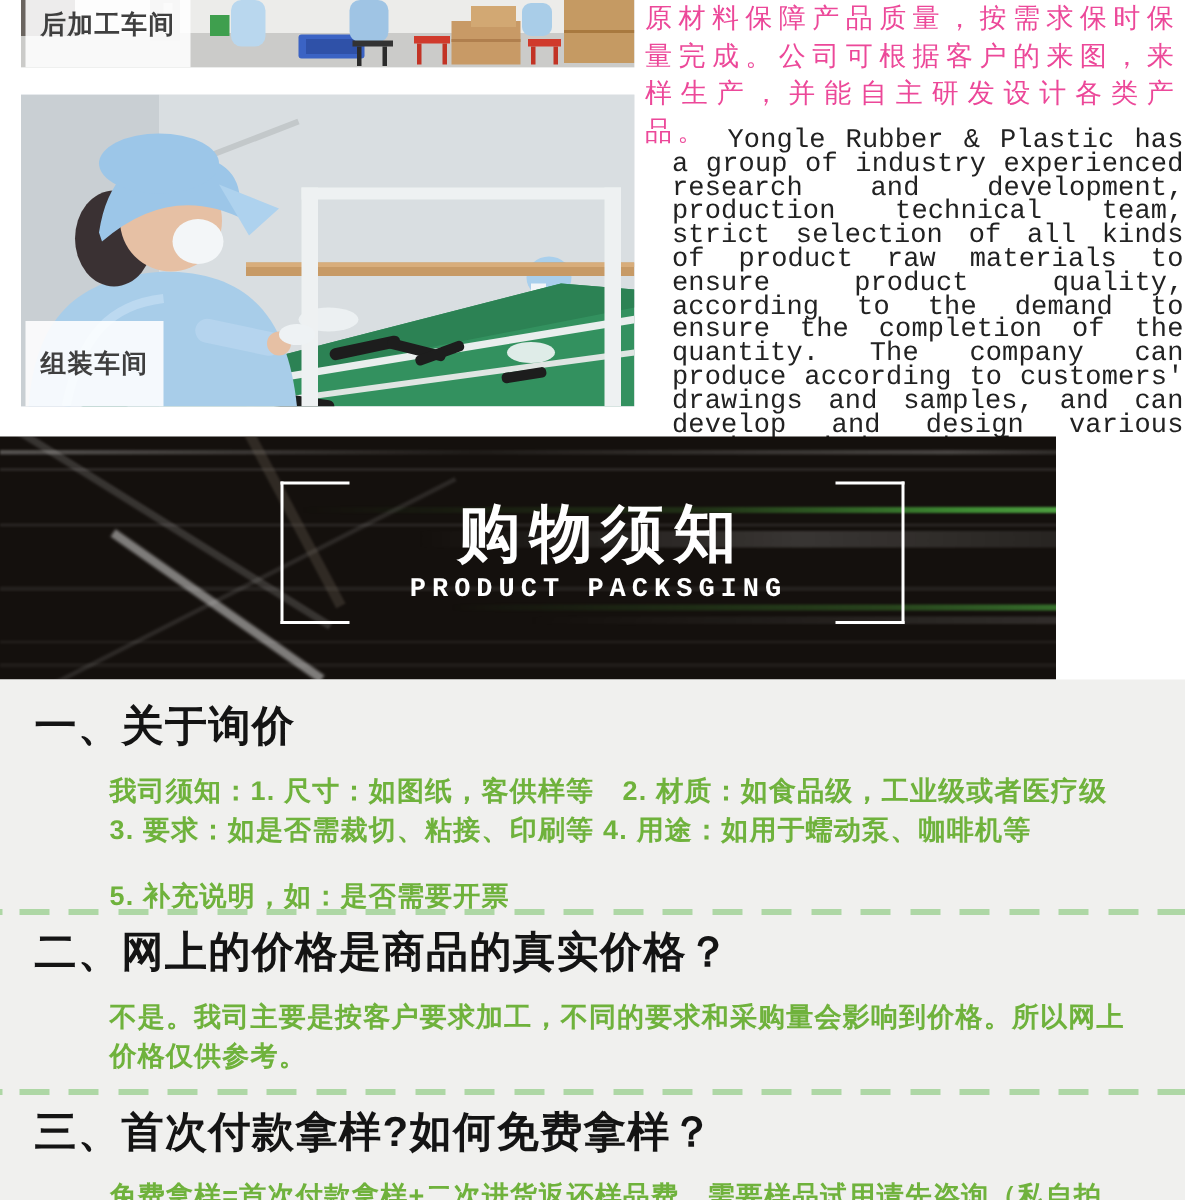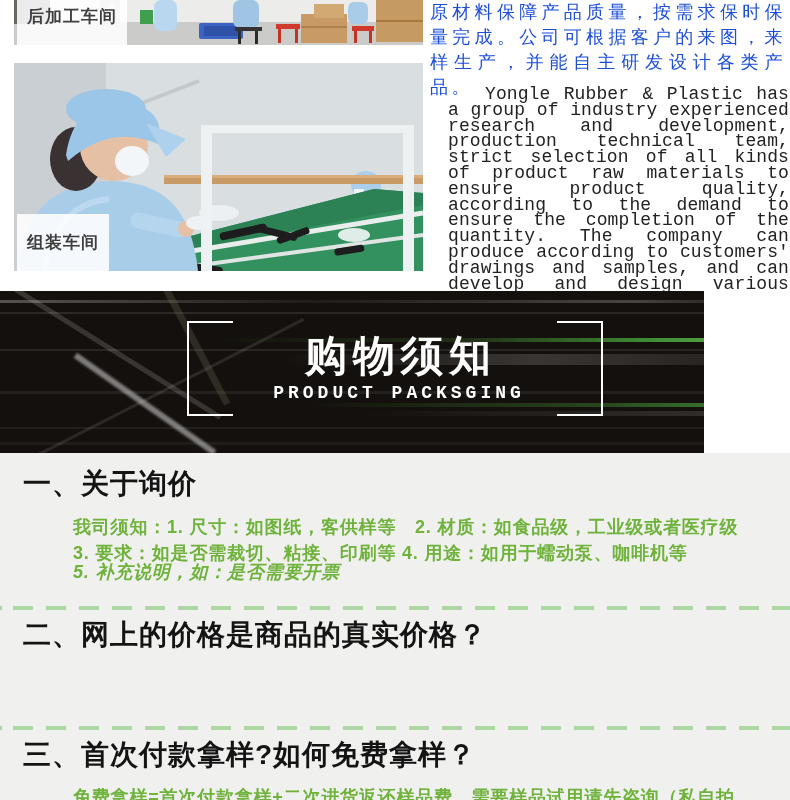--- a/index.html
+++ b/index.html
@@ -9,21 +9,21 @@
   
   .photo{position:absolute;left:14px;overflow:hidden;background:#dfe3e6;}
   .photo1{top:0;width:409px;height:45px;}
   .photo2{top:63px;width:409px;height:208px;}
   .photo svg{display:block;width:100%;height:100%;}
   .photo-label{position:absolute;left:3px;bottom:0;background:rgba(255,255,255,.88);
         color:#3f3f3f;font-weight:bold;font-size:17px;line-height:25px;padding:16px 10px;
         letter-spacing:1px;white-space:nowrap;}
 
   
-  .intro-cn{position:absolute;left:430px;top:0;width:356px;color:#1d4ed8;
+  .intro-cn{position:absolute;left:430px;top:0;width:356px;color:#ec4899;
         font-size:18px;line-height:25px;letter-spacing:3.5px;text-align:justify;}
   .intro-en{position:absolute;left:448px;top:87px;width:341px;color:#222;
         font-family:"Liberation Mono","DejaVu Sans Mono",monospace;
         font-size:18px;line-height:15.8px;letter-spacing:.1px;text-indent:37px;
         text-align:justify;}
 
   
   .banner{position:absolute;left:0;top:291px;width:704px;height:162px;
         background:#14100d;overflow:hidden;}
   .streak{position:absolute;filter:blur(.6px);}
@@ -57,21 +57,21 @@
   .banner-sub{position:absolute;left:0;top:92px;width:790px;text-align:center;
         color:#fff;font-size:18px;font-weight:bold;letter-spacing:4px;padding-left:4px;
         line-height:20px;font-family:"Liberation Mono","DejaVu Sans Mono",monospace;}
 
   
   .faq{position:absolute;left:0;top:453px;width:790px;height:347px;background:#f0f0ee;}
   .faq-h{position:absolute;left:23px;color:#141414;font-size:28px;font-weight:bold;
         letter-spacing:1px;line-height:26px;white-space:nowrap;}
   .faq-t{position:absolute;left:73px;width:690px;color:#6fb23c;font-size:18px;
         font-weight:bold;line-height:26px;letter-spacing:.8px;white-space:pre-wrap;}
-  .h1{top:18px;} .l1a{top:61px;} .l1b{top:87px;} .l1c{top:106px;font-style:italic;}
+  .h1{top:18px;} .l1a{top:61px;} .l1b{top:87px;} .l1c{top:131px;}
   .divider{position:absolute;left:0;width:790px;height:4px;
         background:repeating-linear-gradient(90deg,#aed7a5 0 20px,rgba(0,0,0,0) 20px 33px);
         background-position:13px 0;}
   .dv1{top:153px;} .h2{top:169px;} .l2{top:212px;}
   .dv2{top:273px;} .h3{top:289px;} .l3{top:331px;}
 </style>
 </head>
 <body>
 
 <div class="page">
@@ -199,20 +199,21 @@
 
   <div class="faq">
     <div class="faq-h h1">一、关于询价</div>
     <div class="faq-t l1a">我司须知：1. 尺寸：如图纸，客供样等　2. 材质：如食品级，工业级或者医疗级</div>
     <div class="faq-t l1b">3. 要求：如是否需裁切、粘接、印刷等 4. 用途：如用于蠕动泵、咖啡机等</div>
     <div class="faq-t l1c">5. 补充说明，如：是否需要开票</div>
 
     <div class="divider dv1"></div>
 
     <div class="faq-h h2">二、网上的价格是商品的真实价格？</div>
+    <div class="faq-t l2">不是。我司主要是按客户要求加工，不同的要求和采购量会影响到价格。所以网上价格仅供参考。</div>
 
     <div class="divider dv2"></div>
 
     <div class="faq-h h3">三、首次付款拿样?如何免费拿样？</div>
     <div class="faq-t l3">免费拿样=首次付款拿样+二次进货返还样品费，需要样品试用请先咨询（私自拍</div>
   </div>
 
 </div>
 
 </body></html>

